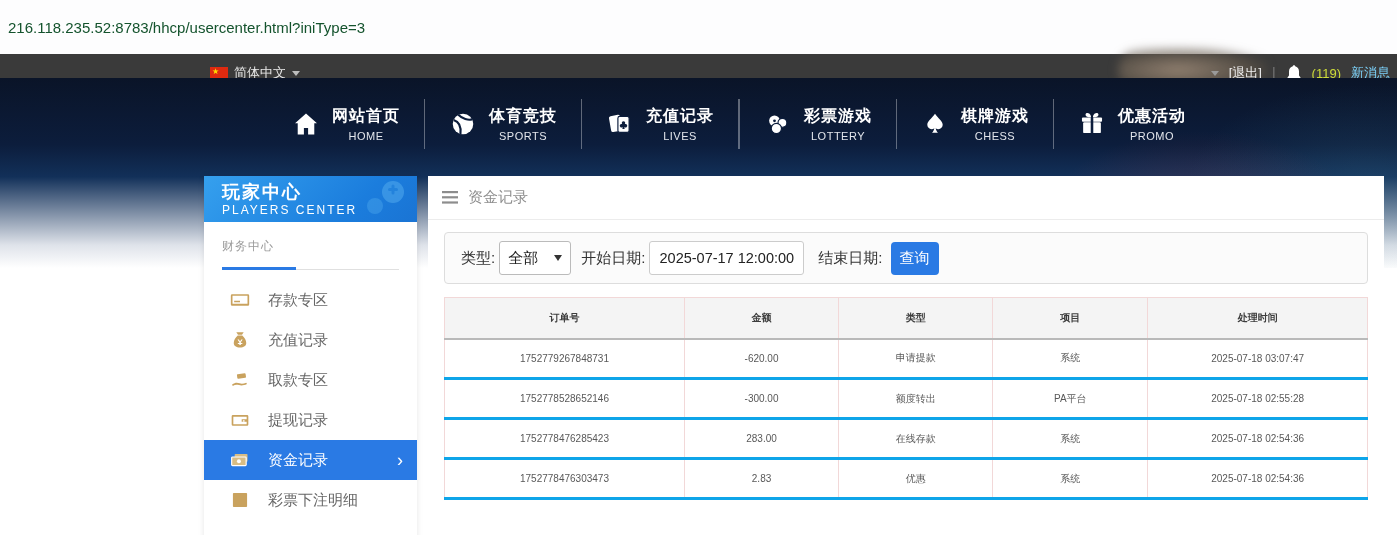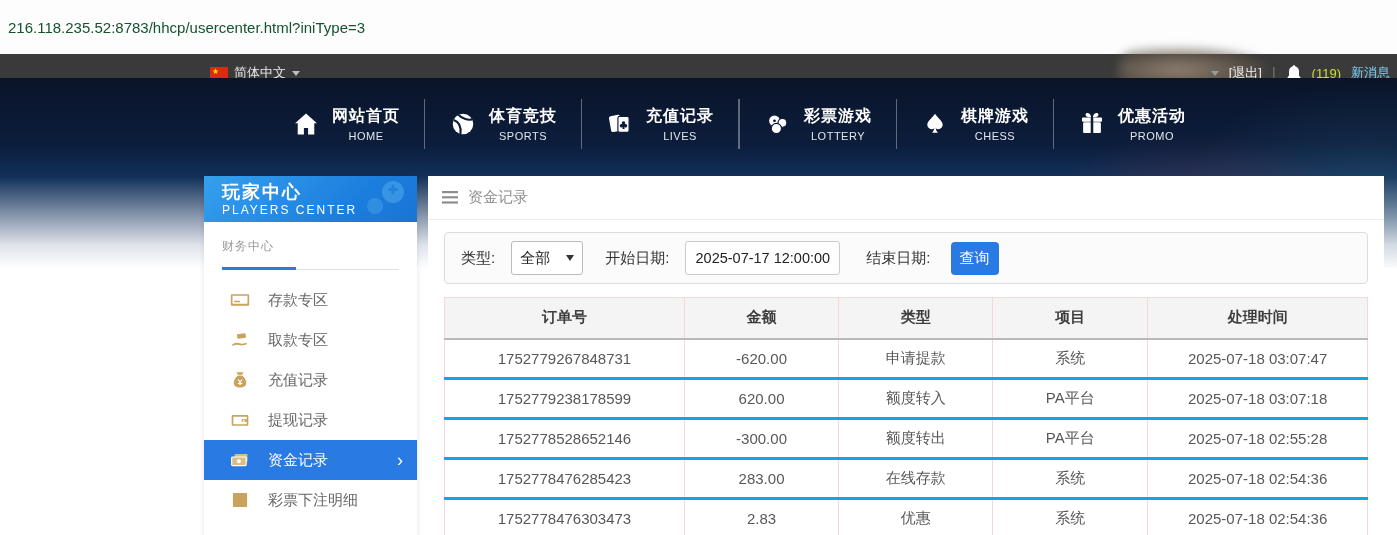--- a/index.html
+++ b/index.html
@@ -72,34 +72,34 @@
   .side-item.active .side-icn svg { fill:#d8bd85; }
   .side-chev { position:absolute; right:14px; font-size:18px; color:#fff; line-height:1; }
 
   
   .main { width:956px; background:#fff; min-height:360px; }
   .breadcrumb { height:44px; display:flex; align-items:center; gap:10px; padding-left:14px;
     border-bottom:1px solid #ececec; color:#8d8d8d; font-size:15px; }
   .hamburger { display:inline-flex; }
 
   .filter-bar { margin:12px 16px 0 16px; height:52px; border:1px solid #ddd; border-radius:4px;
-    background:#fbfbfb; display:flex; align-items:center; padding-left:16px; gap:16px; }
+    background:#fbfbfb; display:flex; align-items:center; padding-left:16px; gap:4px; }
   .flt-label { color:#333; font-size:15px; }
   .select { width:72px; height:34px; border:1px solid #bbb; border-radius:3px; background:#fff;
     display:flex; align-items:center; justify-content:space-between; padding:0 8px; margin-right:6px;
     font-size:15px; color:#222; cursor:pointer; }
   .select .sel-caret { width:0; height:0; border-left:4.5px solid transparent; border-right:4.5px solid transparent;
     border-top:6px solid #333; }
   .date-input { width:155px; height:34px; border:1px solid #ccc; border-radius:3px; background:#fff;
     font-size:14.5px; color:#222; text-align:center; margin-right:10px; font-family:"Liberation Sans",sans-serif; }
   .search-btn { width:48px; height:33px; background:var(--accent,#2a7ae4); color:#fff; border:none;
     border-radius:4px; font-size:15px; cursor:pointer; margin-left:4px; font-family:"Liberation Sans",sans-serif; }
 
   .records-table { width:924px; margin:13px 16px 0 16px; border-collapse:collapse; table-layout:fixed; }
-  .records-table th, .records-table td { text-align:center; font-size:15px;
+  .records-table th, .records-table td { text-align:center; font-size:10px;
     border-left:1px solid #f2d8d8; border-right:1px solid #f2d8d8; }
   .records-table th { height:41px; background:#f4f4f4; color:#3d3d3d; font-weight:bold;
     border-top:1px solid #f2d8d8; border-bottom:2px solid #b9b9b9; }
   .records-table td { height:40px; color:#585858; border-bottom:3px solid #0ea5e9; background:#fff; }
   .records-table th:nth-child(1){width:26%} .records-table th:nth-child(2){width:16.7%}
   .records-table th:nth-child(3){width:16.7%} .records-table th:nth-child(4){width:16.8%}
 </style>
 </head>
 <body>
 
@@ -246,34 +246,34 @@
           <span class="side-icn">
             <svg viewBox="0 0 24 24" width="100%" height="100%">
               <path d="M2.5 5h19a1.5 1.5 0 0 1 1.5 1.5v11a1.5 1.5 0 0 1-1.5 1.5h-19A1.5 1.5 0 0 1 1 17.5v-11A1.5 1.5 0 0 1 2.5 5zm.5 2v9.5h18V7zM5 13h7v1.8H5z"></path>
             </svg>
           </span>
           <span class="side-label">存款专区</span>
         </div>
         <div class="side-item">
           <span class="side-icn">
             <svg viewBox="0 0 24 24" width="100%" height="100%">
+              <path d="M9.6 5.8h4.8l2-3.2H7.6z"></path>
+              <path d="M9.3 6.6C6.4 9 4.5 12.4 4.5 15.6c0 3.5 3 5.4 7.5 5.4s7.5-1.9 7.5-5.4c0-3.2-1.9-6.6-4.8-9zM11.2 18v-1.3H9.4v-1.2h1.8v-.8l-2.2-3.4h1.7l1.4 2.5 1.4-2.5h1.7l-2.2 3.4v.8h1.8v1.2h-1.8V18z"></path>
+            </svg>
+          </span>
+          <span class="side-label">充值记录</span>
+        </div>
+        <div class="side-item">
+          <span class="side-icn">
+            <svg viewBox="0 0 24 24" width="100%" height="100%">
               <rect x="8.5" y="4.4" width="10.5" height="5.6" rx="1" transform="rotate(-8 13.7 7.2)"></rect>
               <path d="M2.5 17.5c3.5-2.6 5.8-2.8 9-1.6 2 .8 4.5.7 8-.6l.9 1.6c-3.8 1.8-7 2.1-9.6 1.2-2.7-.9-4.9-.7-7.5 1z"></path>
             </svg>
           </span>
           <span class="side-label">取款专区</span>
-        </div>
-        <div class="side-item">
-          <span class="side-icn">
-            <svg viewBox="0 0 24 24" width="100%" height="100%">
-              <path d="M9.6 5.8h4.8l2-3.2H7.6z"></path>
-              <path d="M9.3 6.6C6.4 9 4.5 12.4 4.5 15.6c0 3.5 3 5.4 7.5 5.4s7.5-1.9 7.5-5.4c0-3.2-1.9-6.6-4.8-9zM11.2 18v-1.3H9.4v-1.2h1.8v-.8l-2.2-3.4h1.7l1.4 2.5 1.4-2.5h1.7l-2.2 3.4v.8h1.8v1.2h-1.8V18z"></path>
-            </svg>
-          </span>
-          <span class="side-label">充值记录</span>
         </div>
         <div class="side-item">
           <span class="side-icn">
             <svg viewBox="0 0 24 24" width="100%" height="100%">
               <path d="M3.5 6A1.5 1.5 0 0 0 2 7.5v10A1.5 1.5 0 0 0 3.5 19h17a1.5 1.5 0 0 0 1.5-1.5v-10A1.5 1.5 0 0 0 20.5 6zM4 8h16v3h-6v3h6v3H4zm11.5 4.2h2v1.6h-2z"></path>
             </svg>
           </span>
           <span class="side-label">提现记录</span>
         </div>
         <div class="side-item active">
@@ -337,27 +337,20 @@
         </thead>
       <tbody>
           <tr>
             <td>1752779267848731</td>
             <td>-620.00</td>
             <td>申请提款</td>
             <td>系统</td>
             <td>2025-07-18 03:07:47</td>
           </tr>
           <tr>
-            <td>1752779238178599</td>
-            <td>620.00</td>
-            <td>额度转入</td>
-            <td>PA平台</td>
-            <td>2025-07-18 03:07:18</td>
-          </tr>
-          <tr>
             <td>1752778528652146</td>
             <td>-300.00</td>
             <td>额度转出</td>
             <td>PA平台</td>
             <td>2025-07-18 02:55:28</td>
           </tr>
           <tr>
             <td>1752778476285423</td>
             <td>283.00</td>
             <td>在线存款</td>

